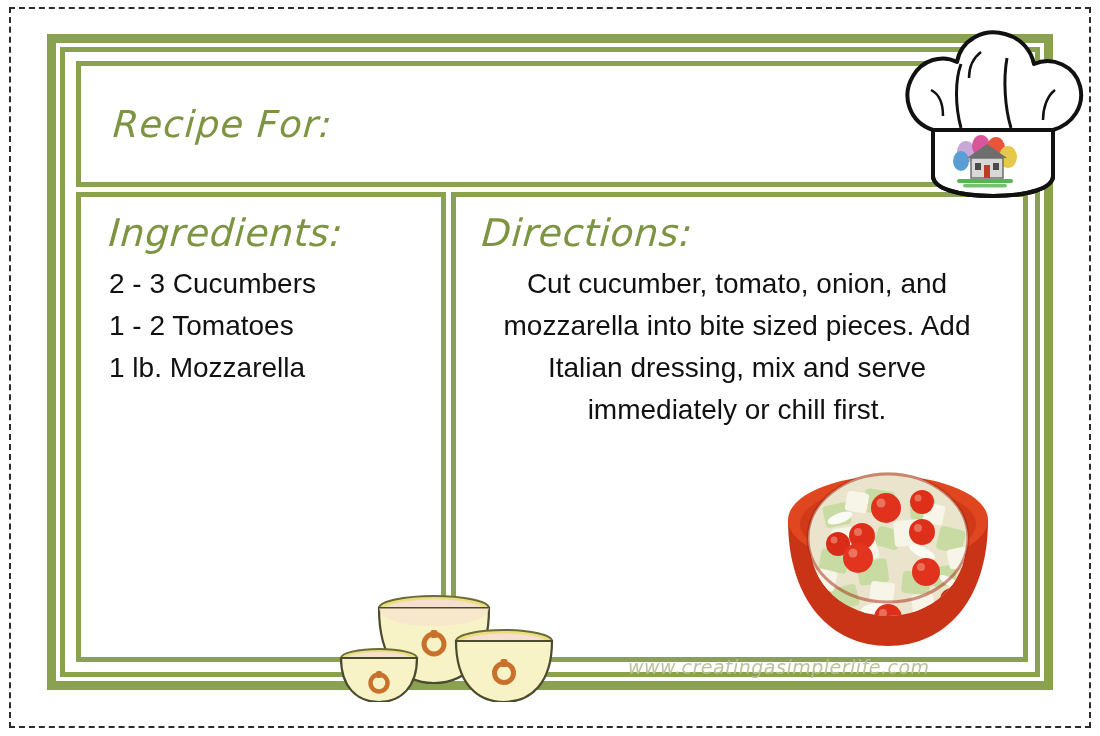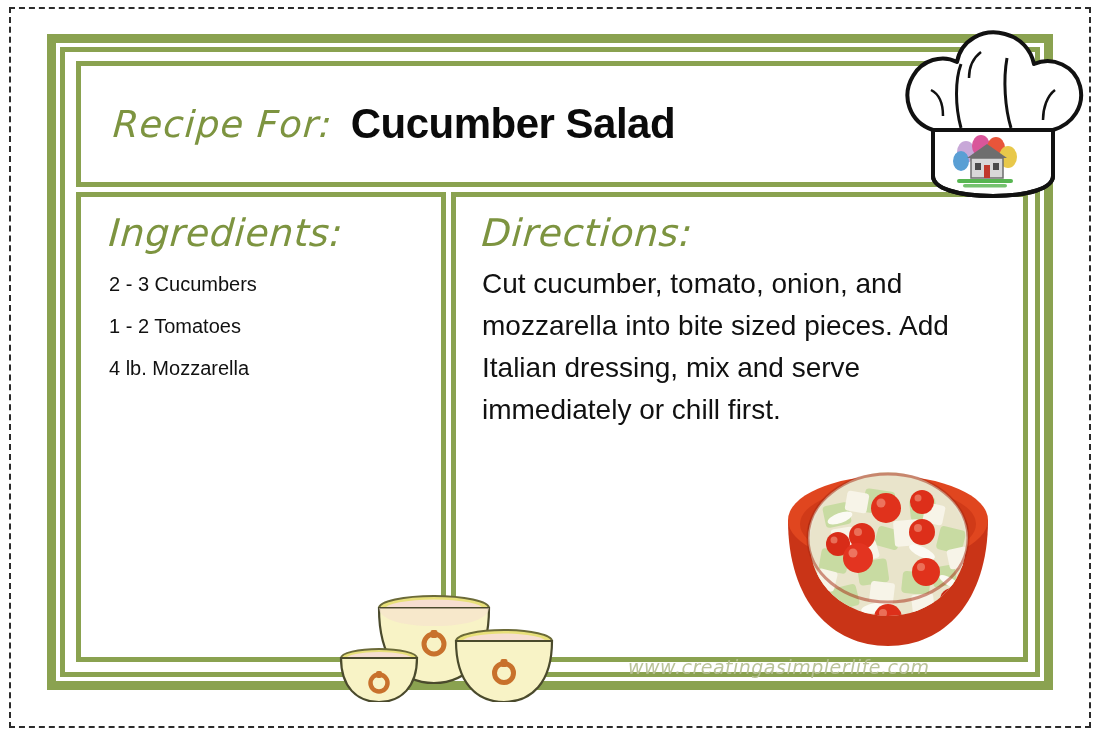--- a/index.html
+++ b/index.html
@@ -140,32 +140,33 @@
     white-space: nowrap;
   }
 
   .ingredient-list {
     list-style: none;
     margin: 0;
     padding: 0;
   }
   .ingredient-list li {
     font-family: "Liberation Sans", sans-serif;
-    font-size: 20px;
+    font-size: 28px;
     color: #111111;
     line-height: 42px;
     white-space: nowrap;
   }
 
   .directions-text {
     font-family: "Liberation Sans", sans-serif;
     font-size: 28px;
     color: #111111;
     line-height: 42px;
     max-width: 510px;
+    text-align: center;
   }
 
   
   .watermark {
     position: absolute;
     left: 628px;
     top: 656px;
     font-family: "DejaVu Sans", sans-serif;
     font-size: 19px;
     font-style: italic;
@@ -211,29 +212,28 @@
 
   <div class="card">
     <div class="frame-outer"></div>
     <div class="frame-mid"></div>
     <div class="frame-inner"></div>
 
     <div class="card-interior">
 
       <div class="header-box">
         <span class="recipe-for">Recipe For:</span>
-        <span class="recipe-title">Cucumber Salad</span>
       </div>
 
       <div class="ingredients-box">
         <div class="section-heading">Ingredients:</div>
         <ul class="ingredient-list">
           <li>2 - 3 Cucumbers</li>
           <li>1 - 2 Tomatoes</li>
-          <li>4 lb. Mozzarella</li>
+          <li>1 lb. Mozzarella</li>
         </ul>
       </div>
 
       <div class="directions-box">
         <div class="section-heading">Directions:</div>
         <div class="directions-text">Cut cucumber, tomato, onion, and mozzarella into bite sized pieces. Add Italian dressing, mix and serve immediately or chill first.</div>
       </div>
 
     </div>
   </div>

